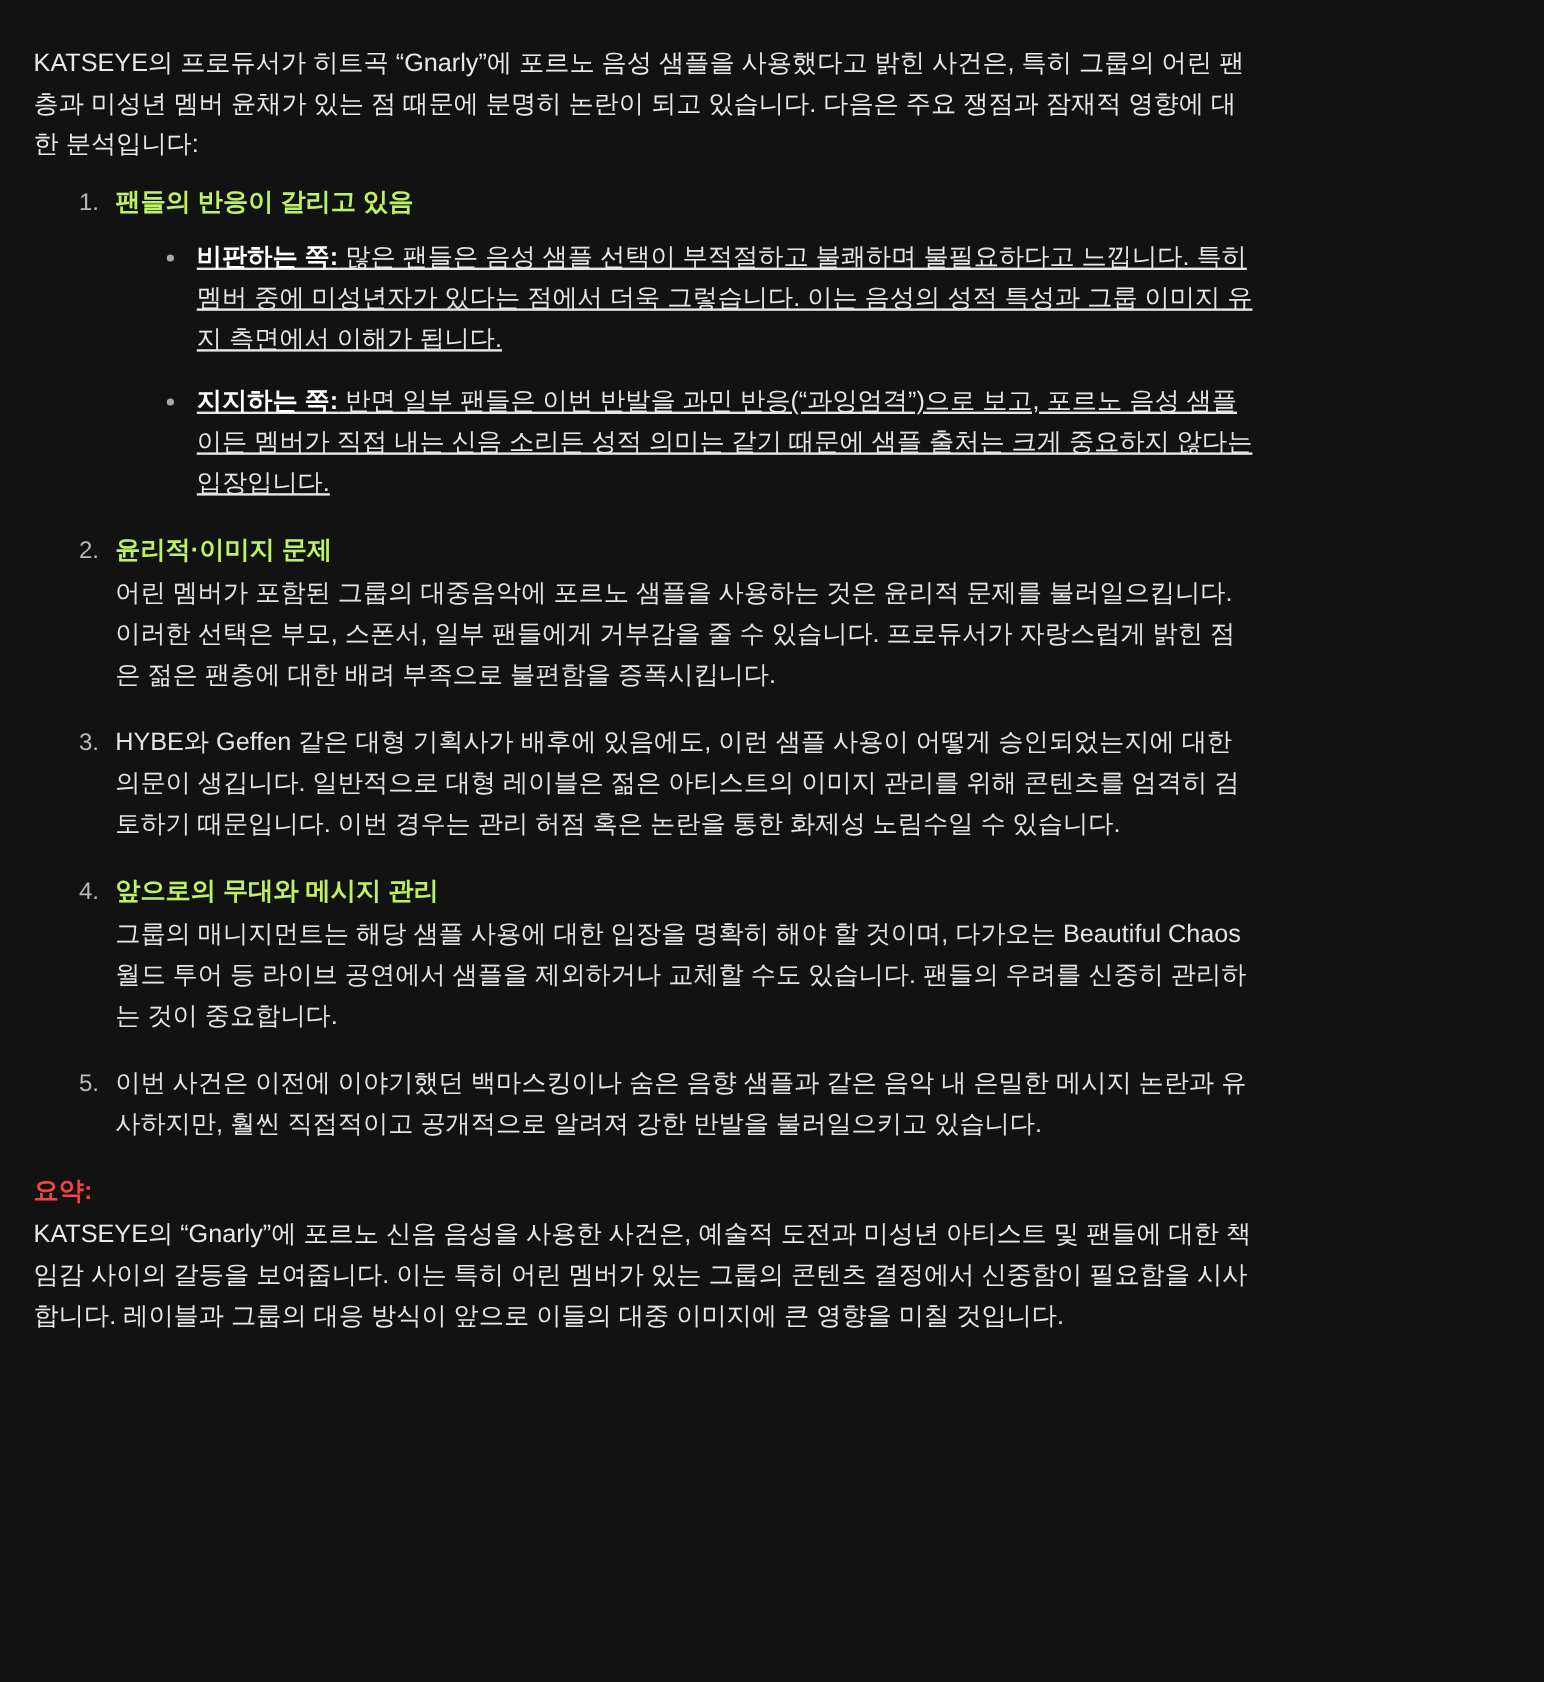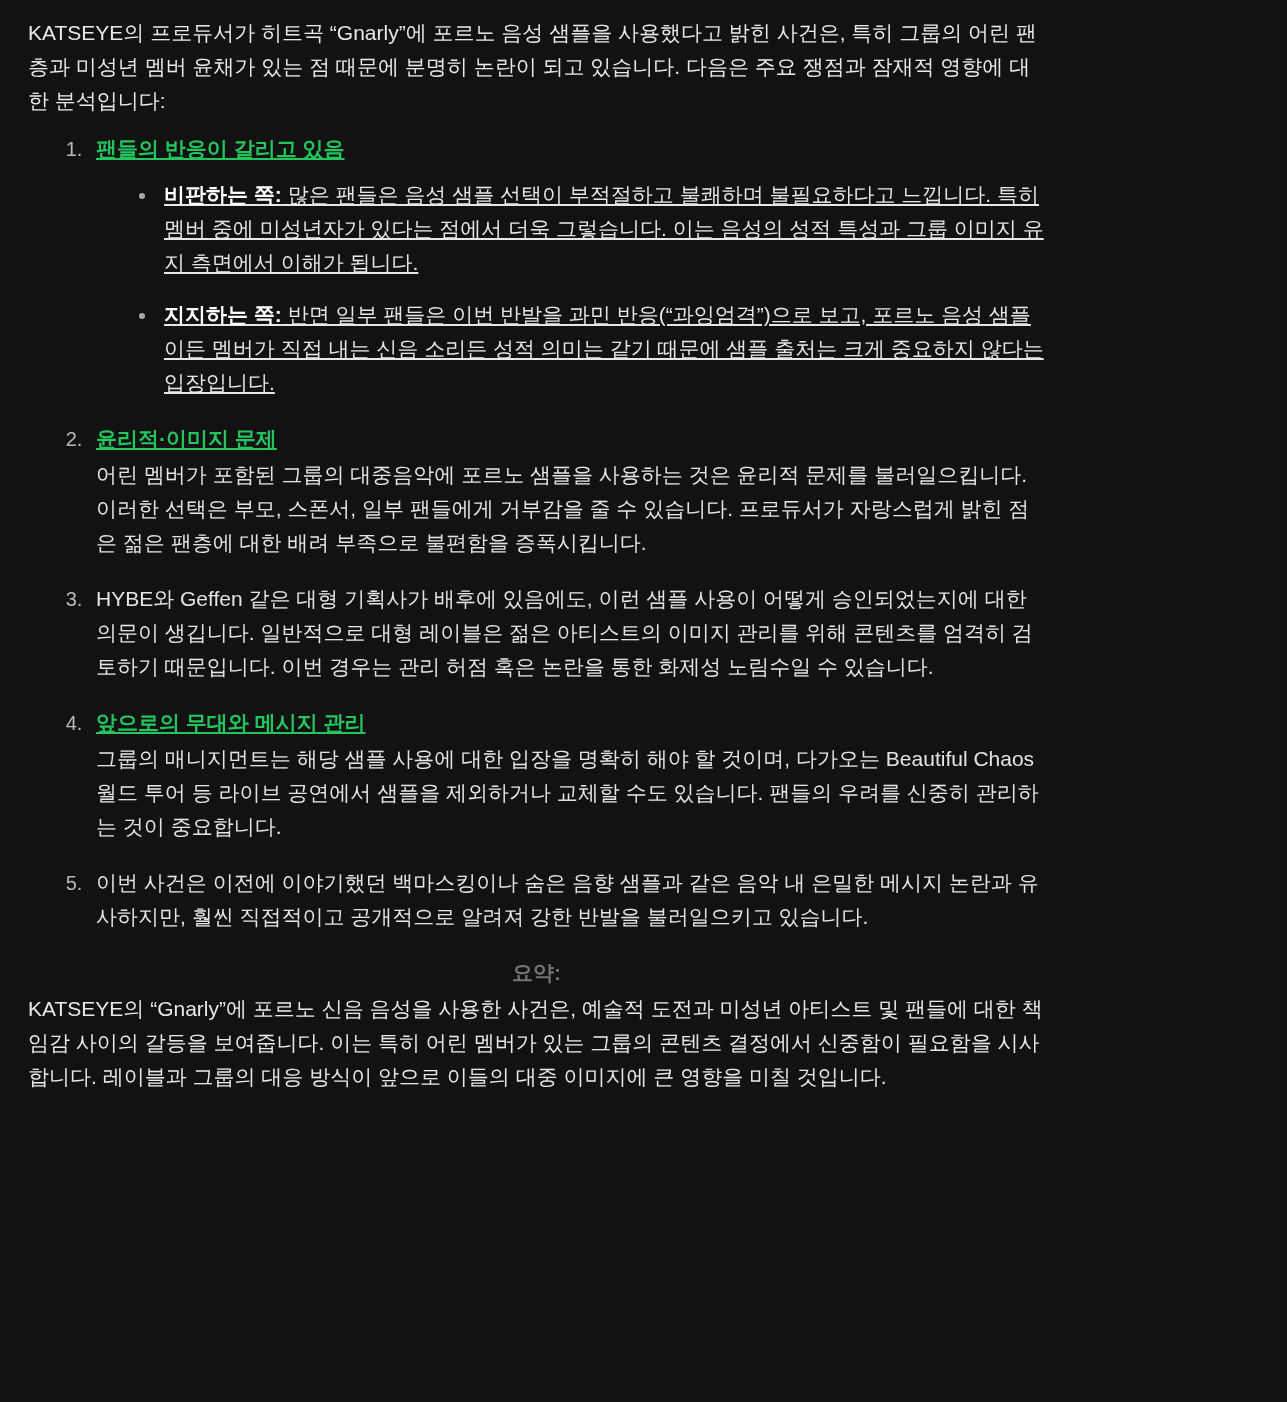--- a/index.html
+++ b/index.html
@@ -13,44 +13,44 @@
     font-family: "Liberation Sans", "DejaVu Sans", sans-serif;
     color: #e6e6e6;
     font-size: 21px;
     line-height: 1.62;
     -webkit-font-smoothing: antialiased;
   }
   .page {
     box-sizing: border-box;
     width: 1089px;
     padding: 16px 44px 22px 28px;
+    margin-top: 20px;
   }
   p.intro {
     margin: 0 0 14px 0;
     color: #e8e8e8;
   }
   ol.main-list {
     list-style: decimal;
     margin: 0;
     padding: 0 0 0 60px;
   }
   ol.main-list > li {
     margin: 0 0 22px 0;
     padding-left: 8px;
   }
   ol.main-list > li::marker {
     color: #b9b9b9;
     font-size: 20px;
   }
   .item-title {
     font-weight: bold;
-    color: #22c55e;
+    color: #bef264;
     display: block;
     margin-bottom: 2px;
-    text-decoration: underline;
   }
   .item-body {
     display: block;
     color: #e4e4e4;
   }
   ul.sub-list {
     list-style: disc;
     margin: 12px 0 0 0;
     padding: 0 0 0 62px;
     text-decoration: underline;
@@ -64,23 +64,22 @@
   }
   ul.sub-list > li::marker {
     color: #a9a9a9;
   }
   .sub-label {
     font-weight: bold;
     color: #ffffff;
   }
   .summary-head {
     font-weight: bold;
-    color: #737373;
+    color: #ef4444;
     margin: 6px 0 2px 0;
-    text-align: center;
   }
   p.summary-body {
     margin: 0 0 22px 0;
     color: #e8e8e8;
   }
   p.closing {
     margin: 0;
     color: #e8e8e8;
   }
 </style>

